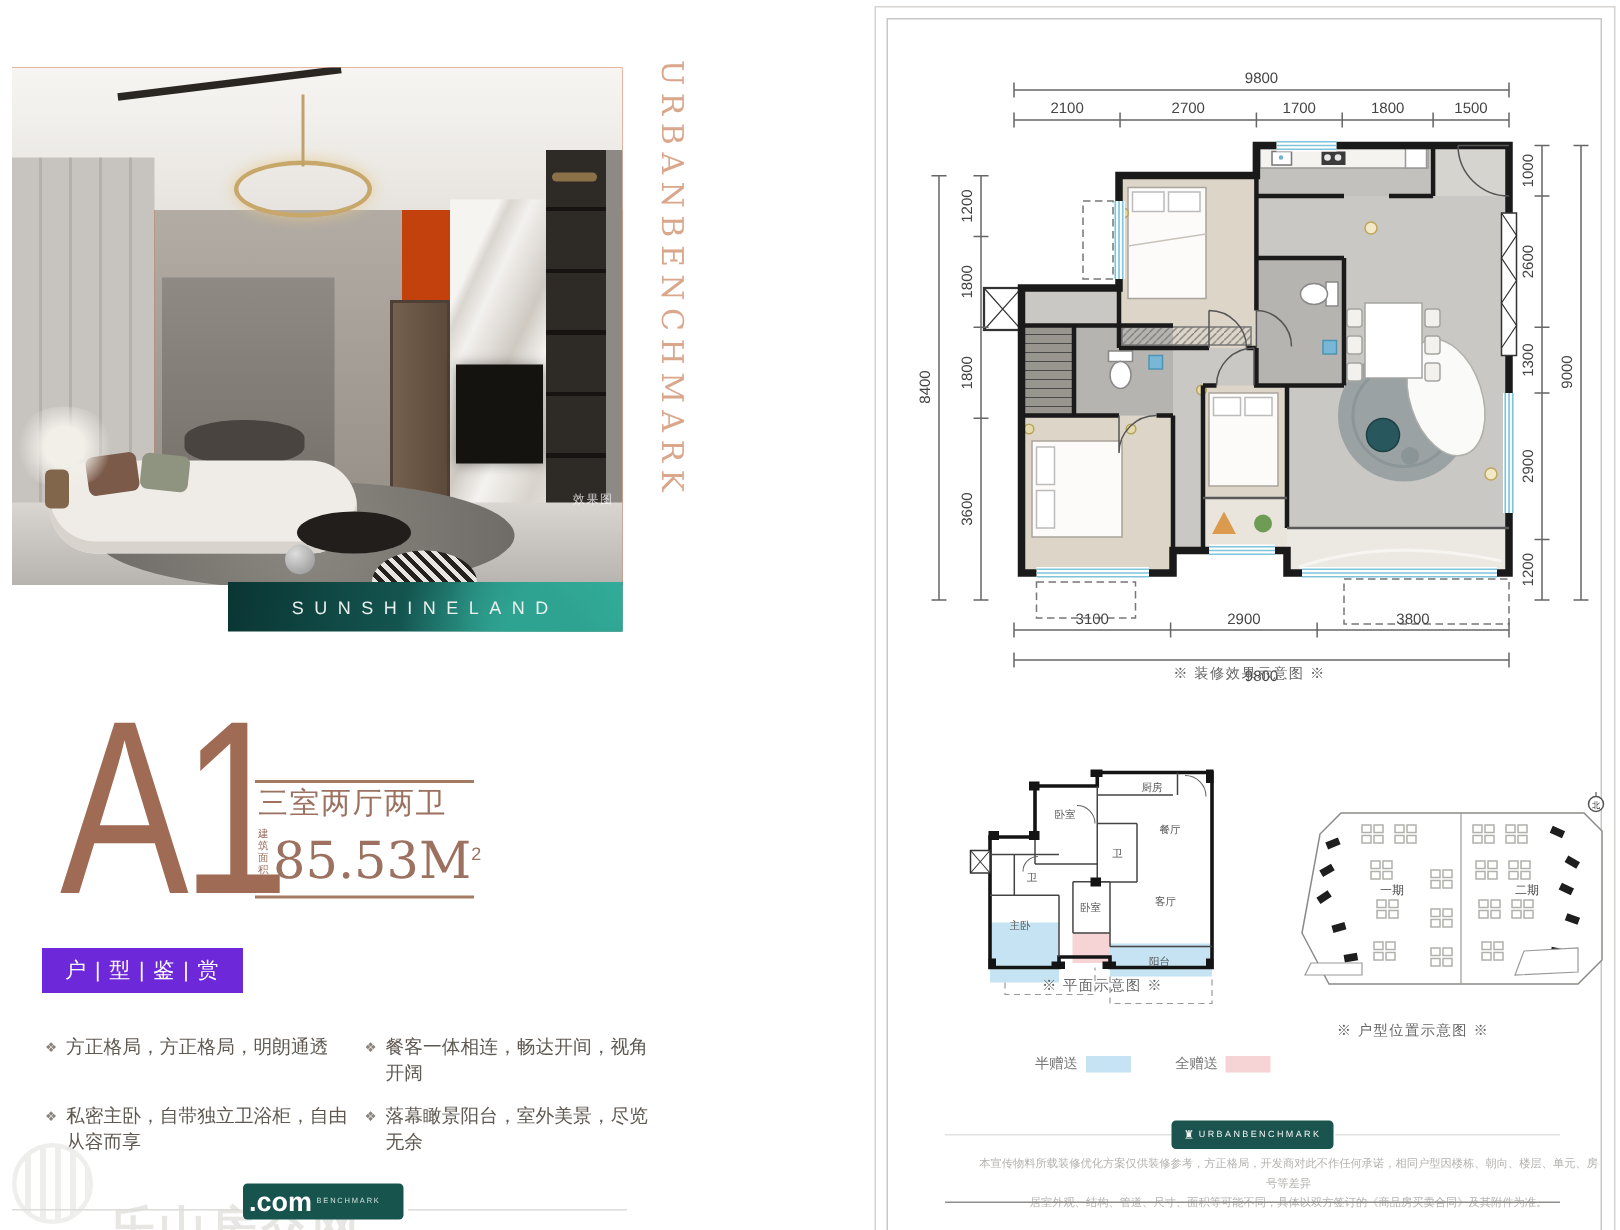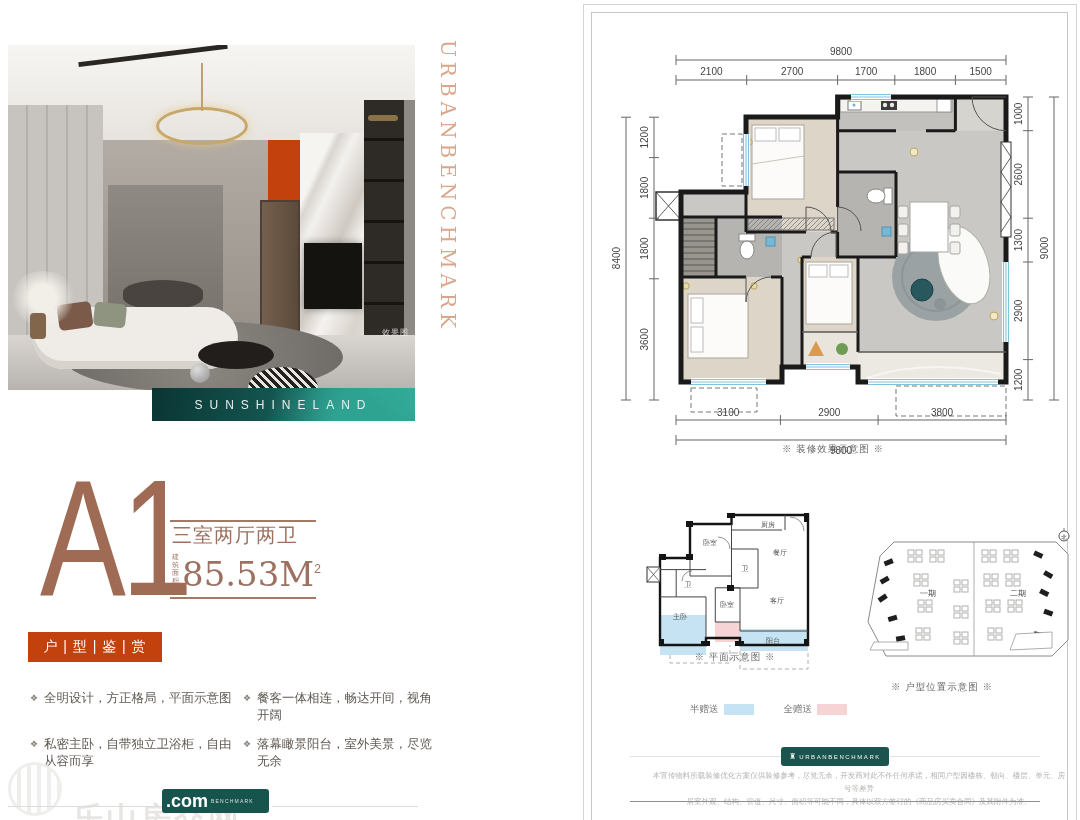--- a/index.html
+++ b/index.html
@@ -61,21 +61,21 @@
   .unit-code { left:40px; top:468px; font-size:165px; line-height:.85; font-weight:400;
      color:#a06b54; transform:scaleX(.78); transform-origin:left top; letter-spacing:-6px; }
   .area-box { left:170px; top:520px; width:146px; border-top:2px solid #a57a64; border-bottom:2px solid #a57a64;
      padding:0 2px 8px 2px; color:#9c7160; }
   .area-line1 { font-size:20px; letter-spacing:1px; }
   .area-line2 { display:flex; align-items:flex-end; margin-top:4px; }
   .area-mini { font-size:7px; line-height:8px; margin-right:3px; padding-bottom:4px; }
   .area-val { font-family:"DejaVu Serif", serif; font-size:34px; line-height:30px; }
   .area-sup { font-size:12px; line-height:12px; padding-bottom:14px; }
 
-  .hx-badge { left:28px; top:632px; width:134px; height:30px; background:#c2410c; color:#fff;
+  .hx-badge { left:28px; top:632px; width:134px; height:30px; background:#6d28d9; color:#fff;
      display:flex; align-items:center; justify-content:center; font-size:14px; letter-spacing:1px; }
 
   .feat { font-size:12.5px; color:#5f5952; display:flex; align-items:flex-start; }
   .feat .mk { font-size:9px; color:#8a837b; margin-right:6px; line-height:17px; }
 
   
   .wm-logo { left:8px; top:762px; width:54px; height:54px; border:3px solid #ededeb; border-radius:50%;
      background:repeating-linear-gradient(90deg,#fff 0 6px,#ededeb 6px 10px); opacity:.9; }
   .wm-site { left:72px; top:798px; font-size:31px; font-weight:bold; color:#e7e6e3; letter-spacing:3px; }
   .wm-line1 { left:8px; top:806px; width:152px; height:1px; background:#dcdcda; }
@@ -150,21 +150,21 @@
     </div>
     <div class="area-val">85.53M</div>
     <div class="area-sup">2</div>
   </div>
 </div>
 
 <div class="abs hx-badge">户 | 型 | 鉴 | 赏</div>
 
 <div class="abs feat" style="left:30px; top:690px; width:212px;">
   <span class="mk">❖</span>
-  <span>全明设计，方正格局，平面示意图</span>
+  <span>方正格局，方正格局，明朗通透</span>
 </div>
 <div class="abs feat" style="left:30px; top:736px; width:212px;">
   <span class="mk">❖</span>
   <span>私密主卧，自带独立卫浴柜，自由从容而享</span>
 </div>
 <div class="abs feat" style="left:243px; top:690px; width:200px;">
   <span class="mk">❖</span>
   <span>餐客一体相连，畅达开间，视角开阔</span>
 </div>
 <div class="abs feat" style="left:243px; top:736px; width:200px;">
@@ -447,16 +447,16 @@
 
 <div class="abs cap" style="left:852px; top:681px; width:180px;">※ 户型位置示意图 ※</div>
 
 <div class="abs ft-line-l"></div>
 <div class="abs ft-line-r"></div>
 <div class="abs ft-badge">
   <span class="crest">♜</span>
   <span>URBANBENCHMARK</span>
 </div>
 <div class="abs disc">
-  <div>本宣传物料所载装修优化方案仅供装修参考，尽览无余，开发商对此不作任何承诺，相同户型因楼栋、朝向、楼层、单元、房号等差异</div>
+  <div>本宣传物料所载装修优化方案仅供装修参考，方正格局，开发商对此不作任何承诺，相同户型因楼栋、朝向、楼层、单元、房号等差异</div>
   <div>居室外观、结构、管道、尺寸、面积等可能不同，具体以双方签订的《商品房买卖合同》及其附件为准。</div>
 </div>
 <div class="abs ft-rule"></div>
 
 </body></html>

